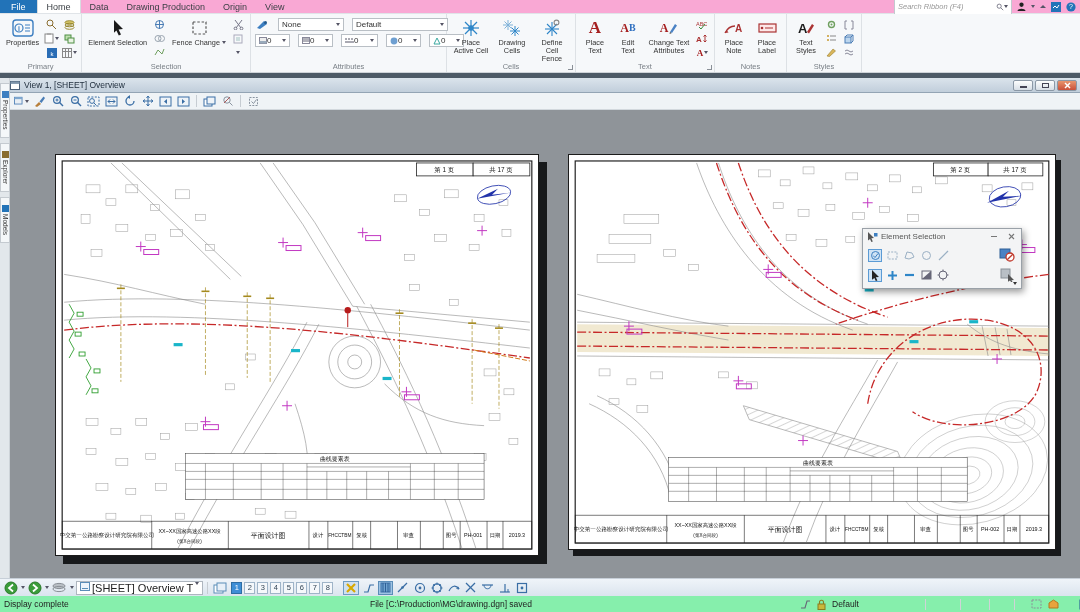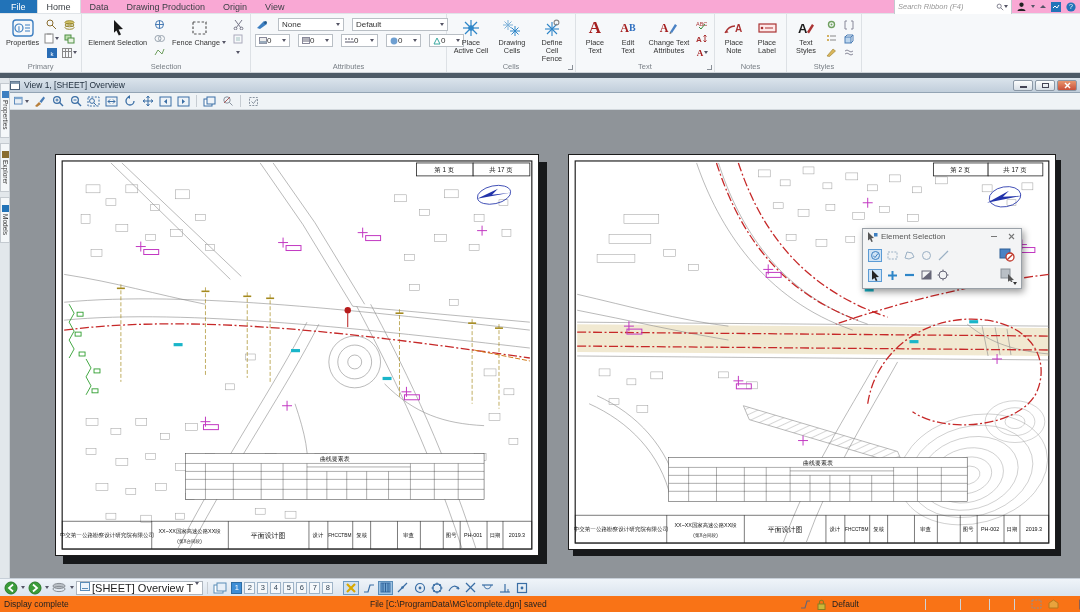--- a/index.html
+++ b/index.html
@@ -71,21 +71,21 @@
   .btoolbar{position:absolute;bottom:16px;left:0;right:0;height:18px;background:linear-gradient(#eff4f9,#dbe4ee);border-top:1px solid #c7cfd8;display:flex;align-items:center;gap:2px;padding:0 3px;font-size:8px}
   .bt{height:14px;display:flex;align-items:center;justify-content:center;padding:0 1px}
   .model-combo{display:flex;gap:2px;background:#fff;border:1px solid #aeb6bf;height:14px;font-size:11px;padding:0 3px;color:#222}
   .vnum{width:11px;height:12px;border:1px solid #9fb4c8;background:#f5f8fb;display:flex;align-items:center;justify-content:center;font-size:7.5px;color:#345}
   .vnum.active{background:#3e8ed6;border-color:#2e6da4;color:#fff}
   .accu{width:16px;height:14px;border:1px solid #6f9cc4;background:#cfe0f0;display:flex;align-items:center;justify-content:center;font-weight:bold;color:#d8a800;font-size:10px}
   .snap{width:15px;height:14px;display:flex;align-items:center;justify-content:center}
   .snap.active{background:#9fc4e4;border:1px solid #5b8db8}
 
   
-  .statusbar{position:absolute;bottom:0;left:0;right:0;height:16px;background:#f97316;display:flex;align-items:center;font-size:8.5px;color:#222}
+  .statusbar{position:absolute;bottom:0;left:0;right:0;height:16px;background:#86efac;display:flex;align-items:center;font-size:8.5px;color:#222}
   .st-msg{position:absolute;left:4px}
   .st-file{position:absolute;left:370px}
   .st-right{position:absolute;left:800px;display:flex;align-items:center;gap:6px}
   .st-sep{width:1px;height:11px;background:#cfd3d7}
 </style>
 </head>
 <body>
 
 <div class="tabs-row">
   <div class="file-tab">File</div>
@@ -1208,21 +1208,21 @@
   <span class="snap">
       <svg width="12" height="12" viewBox="0 0 12 12">
         <rect x="1.5" y="1.5" width="9" height="9" fill="none" stroke="#3a6ea5" stroke-width="1.2"></rect>
         <circle cx="6" cy="6" r="1.4" fill="#3a6ea5"></circle>
       </svg>
     </span>
 </div>
 
 <div class="statusbar">
   <span class="st-msg">Display complete</span>
-  <span class="st-file">File [C:\ProgramData\MG\complete.dgn] saved</span>
+  <span class="st-file">File [C:\Production\MG\drawing.dgn] saved</span>
   <div class="st-right">
     <svg width="11" height="10" viewBox="0 0 11 10">
         <path d="M1 9 L5 9 L7 2 L10 2" fill="none" stroke="#667" stroke-width="1.1"></path>
       </svg>
     <svg width="9" height="11" viewBox="0 0 9 11">
         <rect x="1" y="5" width="7" height="5.5" fill="#c9b83a" stroke="#8a7d20"></rect>
         <path d="M2.5 5 V3.2 A2 2 0 0 1 6.5 3.2 V5" fill="none" stroke="#8a7d20" stroke-width="1.1"></path>
       </svg>
     <span>Default</span>
     <span class="st-sep" style="margin-left:60px"></span>

